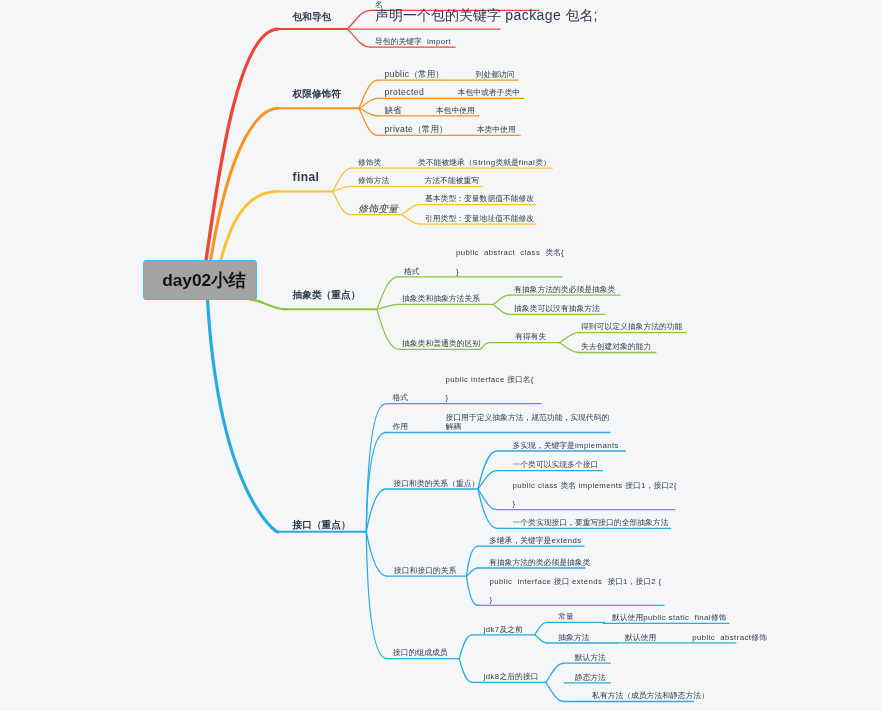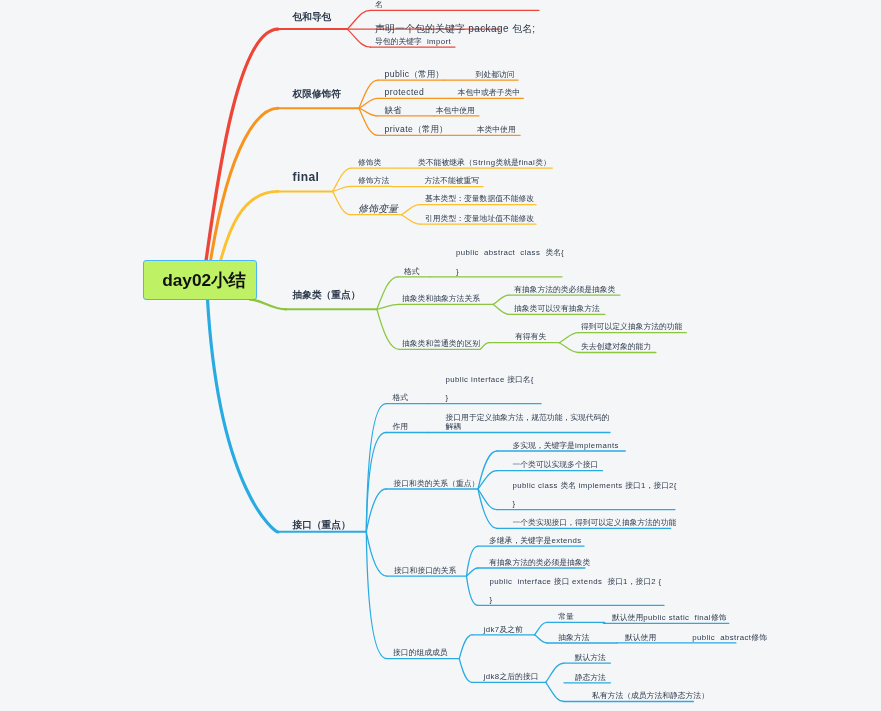--- a/index.html
+++ b/index.html
@@ -3,21 +3,21 @@
 <meta charset="utf-8">
 <title>day02小结</title>
 <style>
   html,body{margin:0;padding:0;}
   body{width:881px;height:711px;background:#f5f6f8;
        font-family:"Liberation Sans","DejaVu Sans",sans-serif;overflow:hidden;}
   #stage{position:relative;width:881px;height:711px;}
   svg#links{position:absolute;left:0;top:0;width:881px;height:711px;}
   .node{position:absolute;white-space:pre;color:#2c3a4b;text-align:left;}
   .root{position:absolute;box-sizing:border-box;border:1.5px solid #47b6fa;border-radius:3px;
-        background:#bef264;display:flex;align-items:center;justify-content:center;
+        background:#a3a3a3;display:flex;align-items:center;justify-content:center;
         font-size:17.3px;font-weight:bold;color:#111;padding-top:1px;padding-left:8px;}
 </style>
 </head>
 <body>
 
 <div id="stage">
   <svg id="links" viewBox="0 0 881 711">
       <path d="M278 29.1 H347.3" stroke="#ee4539" stroke-width="2" fill="none" stroke-linecap="round" stroke-linejoin="round"></path>
       <path d="M278 108.2 H359" stroke="#f7941e" stroke-width="2" fill="none" stroke-linecap="round" stroke-linejoin="round"></path>
       <path d="M278 191.4 H332.7" stroke="#fdc130" stroke-width="2" fill="none" stroke-linecap="round" stroke-linejoin="round"></path>
@@ -117,21 +117,21 @@
       <path d="M545.8 682.4 C552.77 672.20 556.36 663.1 564 663.1" stroke="#29abe2" stroke-width="1.28" fill="none" stroke-linecap="round" stroke-linejoin="round"></path>
       <path d="M545.8 682.4 C552.79 692.47 556.36 701.5 564 701.5" stroke="#29abe2" stroke-width="1.28" fill="none" stroke-linecap="round" stroke-linejoin="round"></path>
     </svg>
   <div class="root" id="root-node" style="left: 143.2px; top: 259.9px; width: 113.5px; height: 39.8px;">day02小结</div>
 <div class="node" style="font-size: 9.7px; line-height: 13px; font-weight: bold; left: 292.5px; top: 10px;">包和导包</div>
     <div class="node" style="font-size: 9.7px; line-height: 13px; font-weight: bold; left: 292.5px; top: 86.5px;">权限修饰符</div>
     <div class="node" style="font-size: 12px; line-height: 15px; font-weight: bold; left: 292.5px; top: 170px;"><span style="letter-spacing: 0.42px;">final</span></div>
     <div class="node" style="font-size: 9.7px; line-height: 13px; font-weight: bold; left: 292.5px; top: 288px;">抽象类（重点）</div>
     <div class="node" style="font-size: 9.7px; line-height: 13px; font-weight: bold; left: 292.5px; top: 510px; margin-top: 8px;">接口（重点）</div>
     <div class="node" style="font-size: 7.8px; line-height: 9.204px; left: 375px; top: 0.096px;">名</div>
-    <div class="node" style="font-size: 10px; line-height: 9.204px; left: 375px; top: 24px;">声明一个包的关键字<span style="letter-spacing: 0.42px;"> package </span>包名<span style="letter-spacing: 0.42px;">;</span></div>
+    <div class="node" style="font-size: 14px; line-height: 9.204px; left: 375px; top: 11px;">声明一个包的关键字<span style="letter-spacing: 0.42px;"> package </span>包名<span style="letter-spacing: 0.42px;">;</span></div>
     <div class="node" style="font-size: 7.8px; line-height: 9.204px; left: 375px; top: 36.896px;">导包的关键字<span style="letter-spacing: 0.42px;">  import</span></div>
     <div class="node" style="font-size: 8.6px; line-height: 10.148px; left: 384.5px; top: 69.052px;"><span style="letter-spacing: 0.42px;">public</span>（常用）</div>
     <div class="node" style="font-size: 7.8px; line-height: 9.204px; left: 475.6px; top: 69.996px;">到处都访问</div>
     <div class="node" style="font-size: 8.6px; line-height: 10.148px; left: 384.5px; top: 87.152px;"><span style="letter-spacing: 0.42px;">protected</span></div>
     <div class="node" style="font-size: 7.8px; line-height: 9.204px; left: 457.6px; top: 88.096px;">本包中或者子类中</div>
     <div class="node" style="font-size: 8.6px; line-height: 10.148px; left: 384.5px; top: 104.752px;">缺省</div>
     <div class="node" style="font-size: 7.8px; line-height: 9.204px; left: 435.8px; top: 105.696px;">本包中使用</div>
     <div class="node" style="font-size: 8.6px; line-height: 10.148px; left: 384.5px; top: 124.252px;"><span style="letter-spacing: 0.42px;">private</span>（常用）</div>
     <div class="node" style="font-size: 7.8px; line-height: 9.204px; left: 476.7px; top: 125.196px;">本类中使用</div>
     <div class="node" style="font-size: 7.8px; line-height: 9.204px; left: 358px; top: 157.996px;">修饰类</div>
@@ -158,21 +158,21 @@
 <span style="letter-spacing: 0.42px;">}</span></div>
     <div class="node" style="font-size: 7.8px; line-height: 9.204px; left: 392.5px; top: 422.296px;">作用</div>
     <div class="node" style="font-size: 7.8px; line-height: 9.204px; left: 445.5px; top: 413.092px;">接口用于定义抽象方法，规范功能，实现代码的
 解耦</div>
     <div class="node" style="font-size: 7.8px; line-height: 9.204px; left: 393.5px; top: 478.796px;">接口和类的关系（重点）</div>
     <div class="node" style="font-size: 7.8px; line-height: 9.204px; left: 512.5px; top: 440.796px;">多实现，关键字是<span style="letter-spacing: 0.42px;">implemants</span></div>
     <div class="node" style="font-size: 7.8px; line-height: 9.204px; left: 512.5px; top: 460.496px;">一个类可以实现多个接口</div>
     <div class="node" style="font-size: 7.8px; line-height: 9.204px; left: 512.5px; top: 480.988px;"><span style="letter-spacing: 0.42px;">public class </span>类名<span style="letter-spacing: 0.42px;"> implements </span>接口<span style="letter-spacing: 0.42px;">1</span>，接口<span style="letter-spacing: 0.42px;">2{</span>
 
 <span style="letter-spacing: 0.42px;">}</span></div>
-    <div class="node" style="font-size: 7.8px; line-height: 9.204px; left: 512.5px; top: 518.096px;">一个类实现接口，得到可以定义抽象方法的功能</div>
+    <div class="node" style="font-size: 7.8px; line-height: 9.204px; left: 512.5px; top: 518.096px;">一个类实现接口，要重写接口的全部抽象方法</div>
     <div class="node" style="font-size: 7.8px; line-height: 9.204px; left: 394px; top: 565.896px;">接口和接口的关系</div>
     <div class="node" style="font-size: 7.8px; line-height: 9.204px; left: 489px; top: 535.996px;">多继承，关键字是<span style="letter-spacing: 0.42px;">extends</span></div>
     <div class="node" style="font-size: 7.8px; line-height: 9.204px; left: 489px; top: 557.796px;">有抽象方法的类必须是抽象类</div>
     <div class="node" style="font-size: 7.8px; line-height: 9.204px; left: 489.5px; top: 576.788px;"><span style="letter-spacing: 0.42px;">public  interface </span>接口<span style="letter-spacing: 0.42px;"> extends  </span>接口<span style="letter-spacing: 0.42px;">1</span>，接口<span style="letter-spacing: 0.42px;">2 {</span>
 
 <span style="letter-spacing: 0.42px;">}</span></div>
     <div class="node" style="font-size: 7.8px; line-height: 9.204px; left: 393px; top: 648.396px;">接口的组成成员</div>
     <div class="node" style="font-size: 7.8px; line-height: 9.204px; left: 483.5px; top: 624.596px;"><span style="letter-spacing: 0.42px;">jdk7</span>及之前</div>
     <div class="node" style="font-size: 7.8px; line-height: 9.204px; left: 558.3px; top: 612.096px;">常量</div>
     <div class="node" style="font-size: 7.8px; line-height: 9.204px; left: 612px; top: 613.196px;">默认使用<span style="letter-spacing: 0.42px;">public static  final</span>修饰</div>

